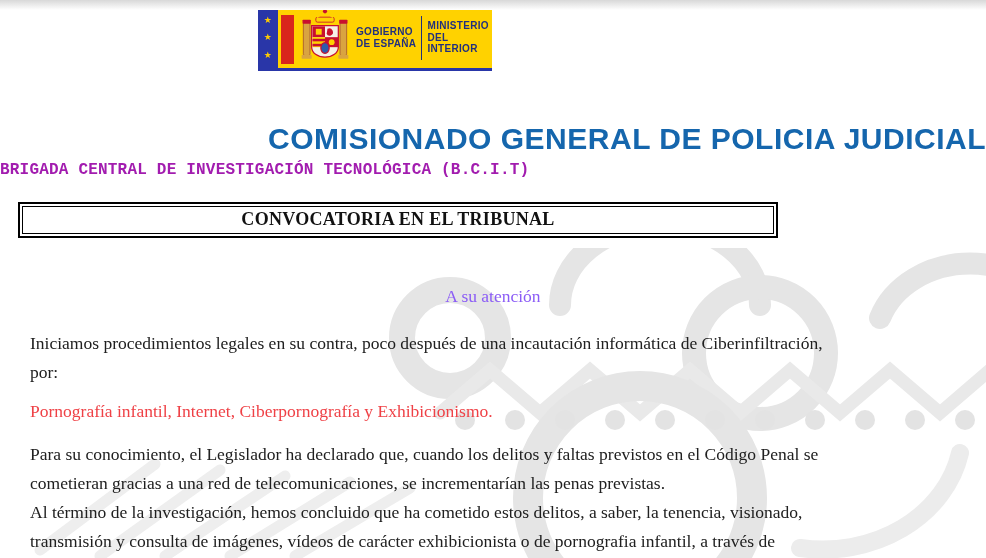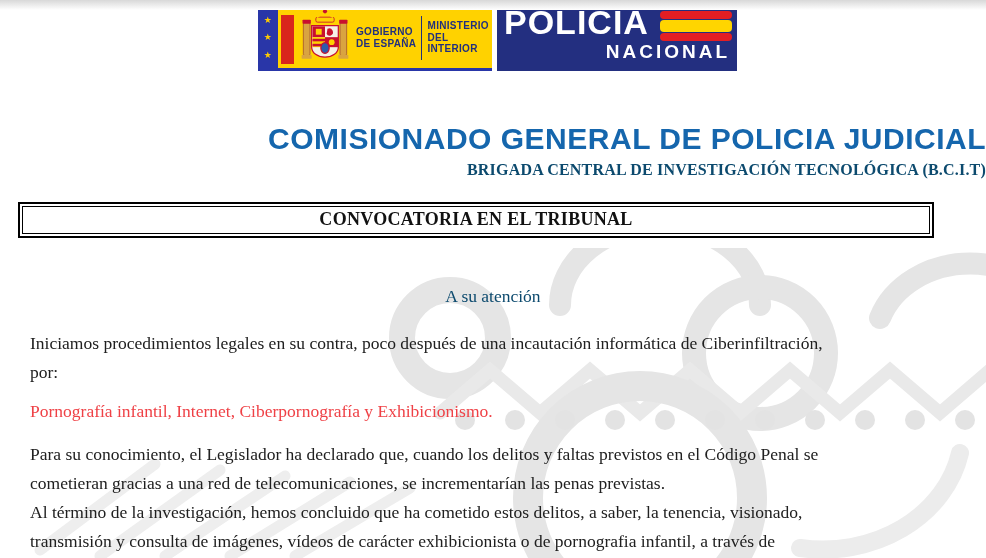--- a/index.html
+++ b/index.html
@@ -49,36 +49,36 @@
   .police-flag .bar{border-radius:4px;margin-bottom:1px;}
   .bar.red{height:8px;background:#e31e24;}
   .bar.yellow{height:12px;background:#ffd500;}
   
   .page-title{
     position:absolute;top:122px;left:0;right:0;text-align:right;
     font-family:"Liberation Sans",sans-serif;font-weight:bold;
     font-size:30px;color:#1566ad;letter-spacing:.5px;z-index:2;
   }
   .page-subtitle{
-    position:absolute;top:161px;left:0;right:0;text-align:right;
-    font-family:Liberation Serif, serif;font-weight:bold;
-    font-size:16px;color:#0c4a6e;letter-spacing:.2px;z-index:2;
+    position:absolute;top:161px;left:0;right:0;text-align:left;
+    font-family:Liberation Mono, monospace;font-weight:bold;
+    font-size:16px;color:#a21caf;letter-spacing:.2px;z-index:2;
   }
   .notice-box{
-    position:absolute;top:202px;left:18px;width:916px;box-sizing:border-box;
+    position:absolute;top:202px;left:18px;width:760px;box-sizing:border-box;
     border:2px solid #000;padding:2px;background:#fff;z-index:2;
   }
   .notice-box-inner{
     border:1px solid #000;text-align:center;padding:2px 0 3px 0;
     font-weight:bold;font-size:18px;color:#111;letter-spacing:.3px;
   }
   
   .salutation{
     position:absolute;top:286px;left:0;right:0;text-align:center;
-    font-size:17.5px;color:#0c4a6e;z-index:2;
+    font-size:17.5px;color:#8b5cf6;z-index:2;
   }
   .para{
     position:absolute;left:30px;width:928px;white-space:pre-line;
     font-size:17.5px;line-height:29px;color:#202020;z-index:2;
   }
   .p-intro{top:329px;}
   .offenses{top:397px;color:#ef4146;}
   .p-legal{top:440px;}
 </style>
 </head>
@@ -150,29 +150,20 @@
       <path d="M20 10 Q30 0 40 10" stroke="#ffd200" stroke-width="3" fill="none"></path>
       <circle cx="30" cy="3" r="2.5" fill="#c8102e"></circle>
     </svg>
     <div class="gov-text">GOBIERNO
 DE ESPAÑA</div>
     <div class="vdiv"></div>
     <div class="min-text">MINISTERIO
 DEL INTERIOR</div>
   </div>
 
-  <div class="police-logo">
-    <div class="police-line1">POLICÍA</div>
-    <div class="police-flag">
-      <div class="bar red"></div>
-      <div class="bar yellow"></div>
-      <div class="bar red"></div>
-    </div>
-    <div class="police-line2">NACIONAL</div>
-  </div>
 
 </div>
 
 <div class="page-title">COMISIONADO GENERAL DE POLICIA JUDICIAL</div>
 <div class="page-subtitle">BRIGADA CENTRAL DE INVESTIGACIÓN TECNOLÓGICA (B.C.I.T)</div>
 
 <div class="notice-box">
   <div class="notice-box-inner">CONVOCATORIA EN EL TRIBUNAL</div>
 </div>
 

